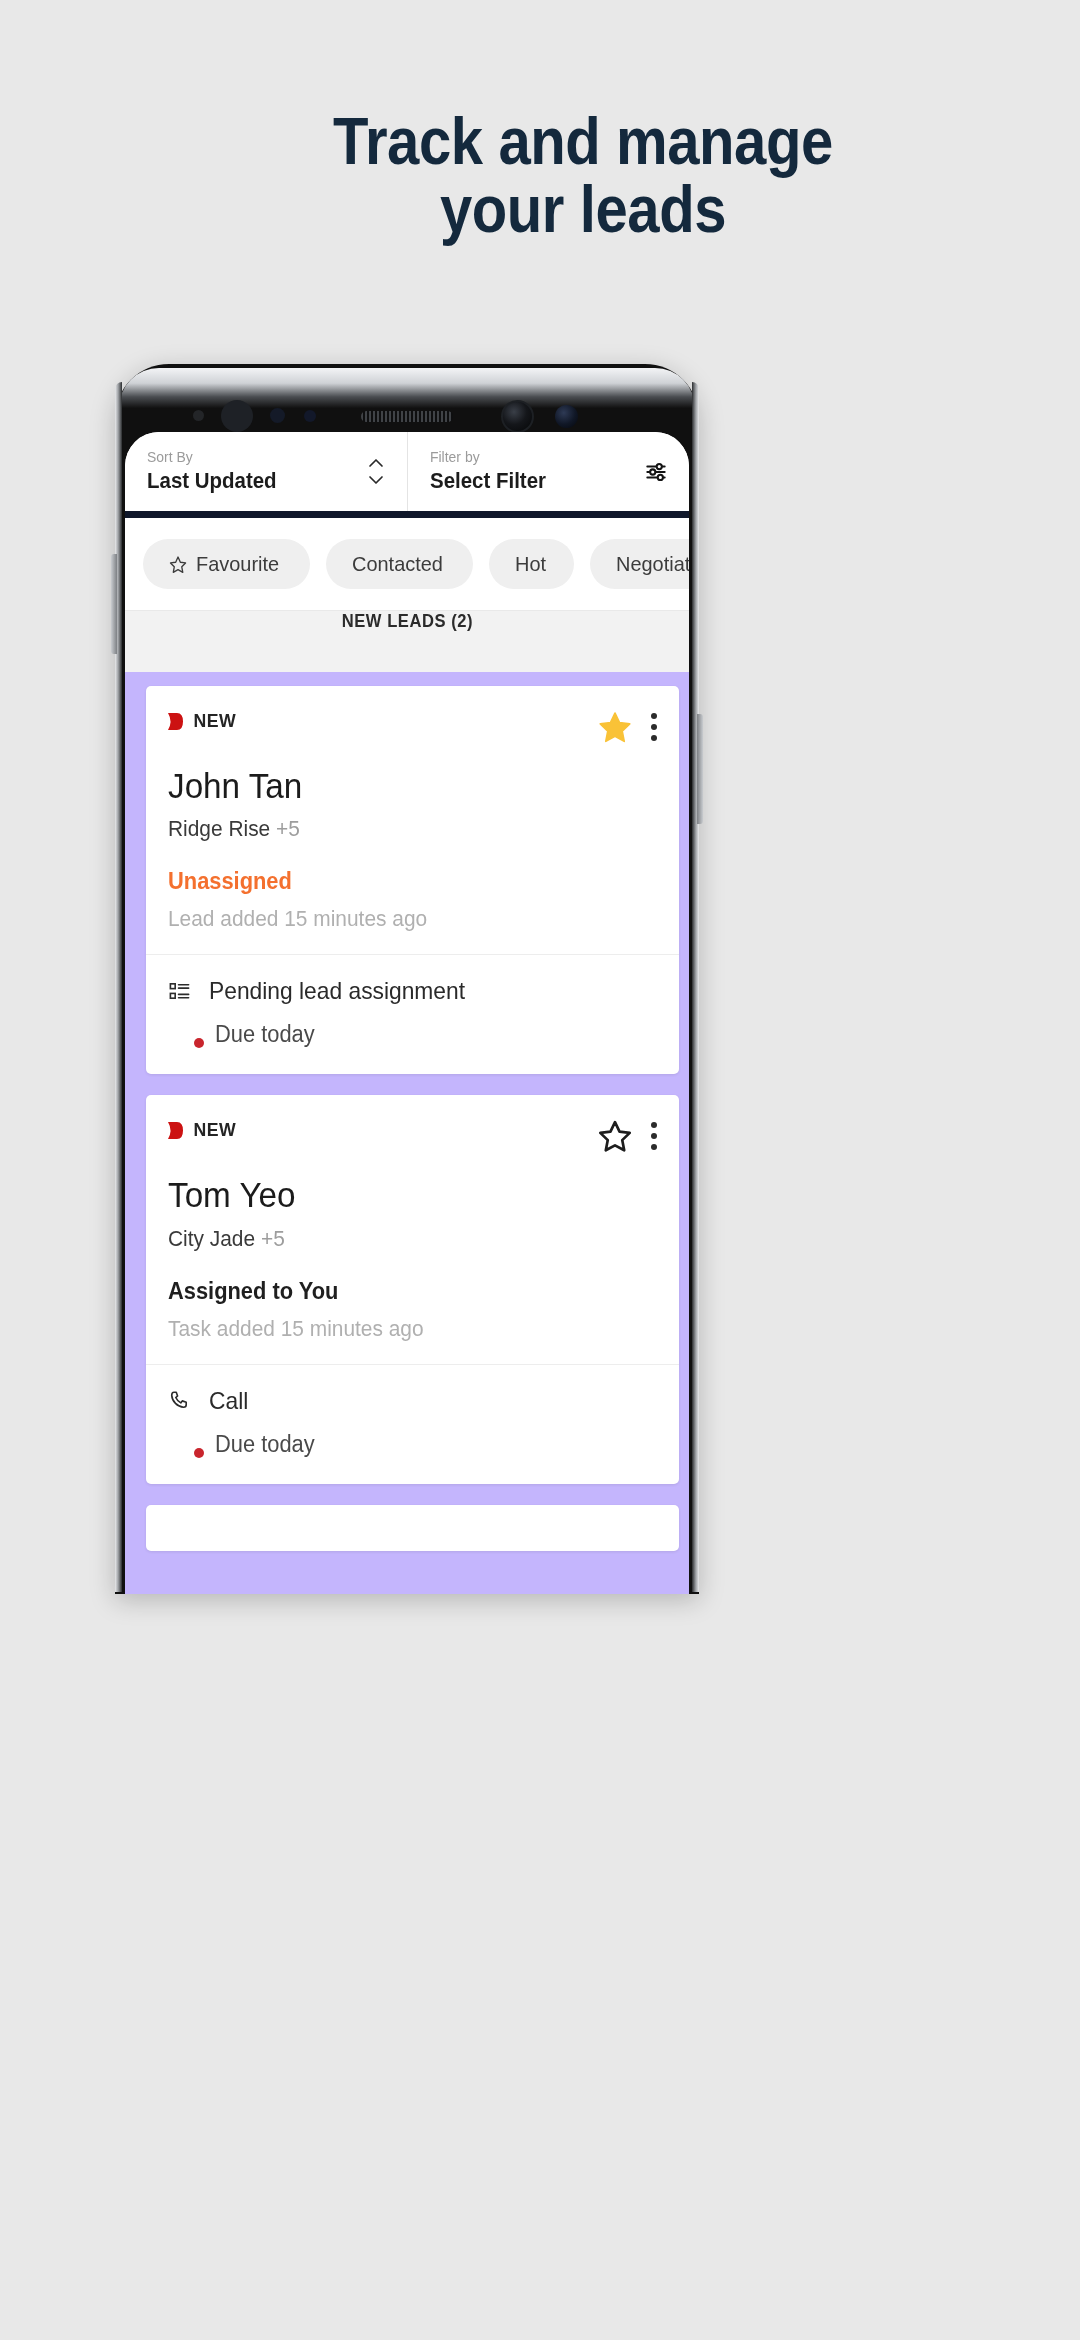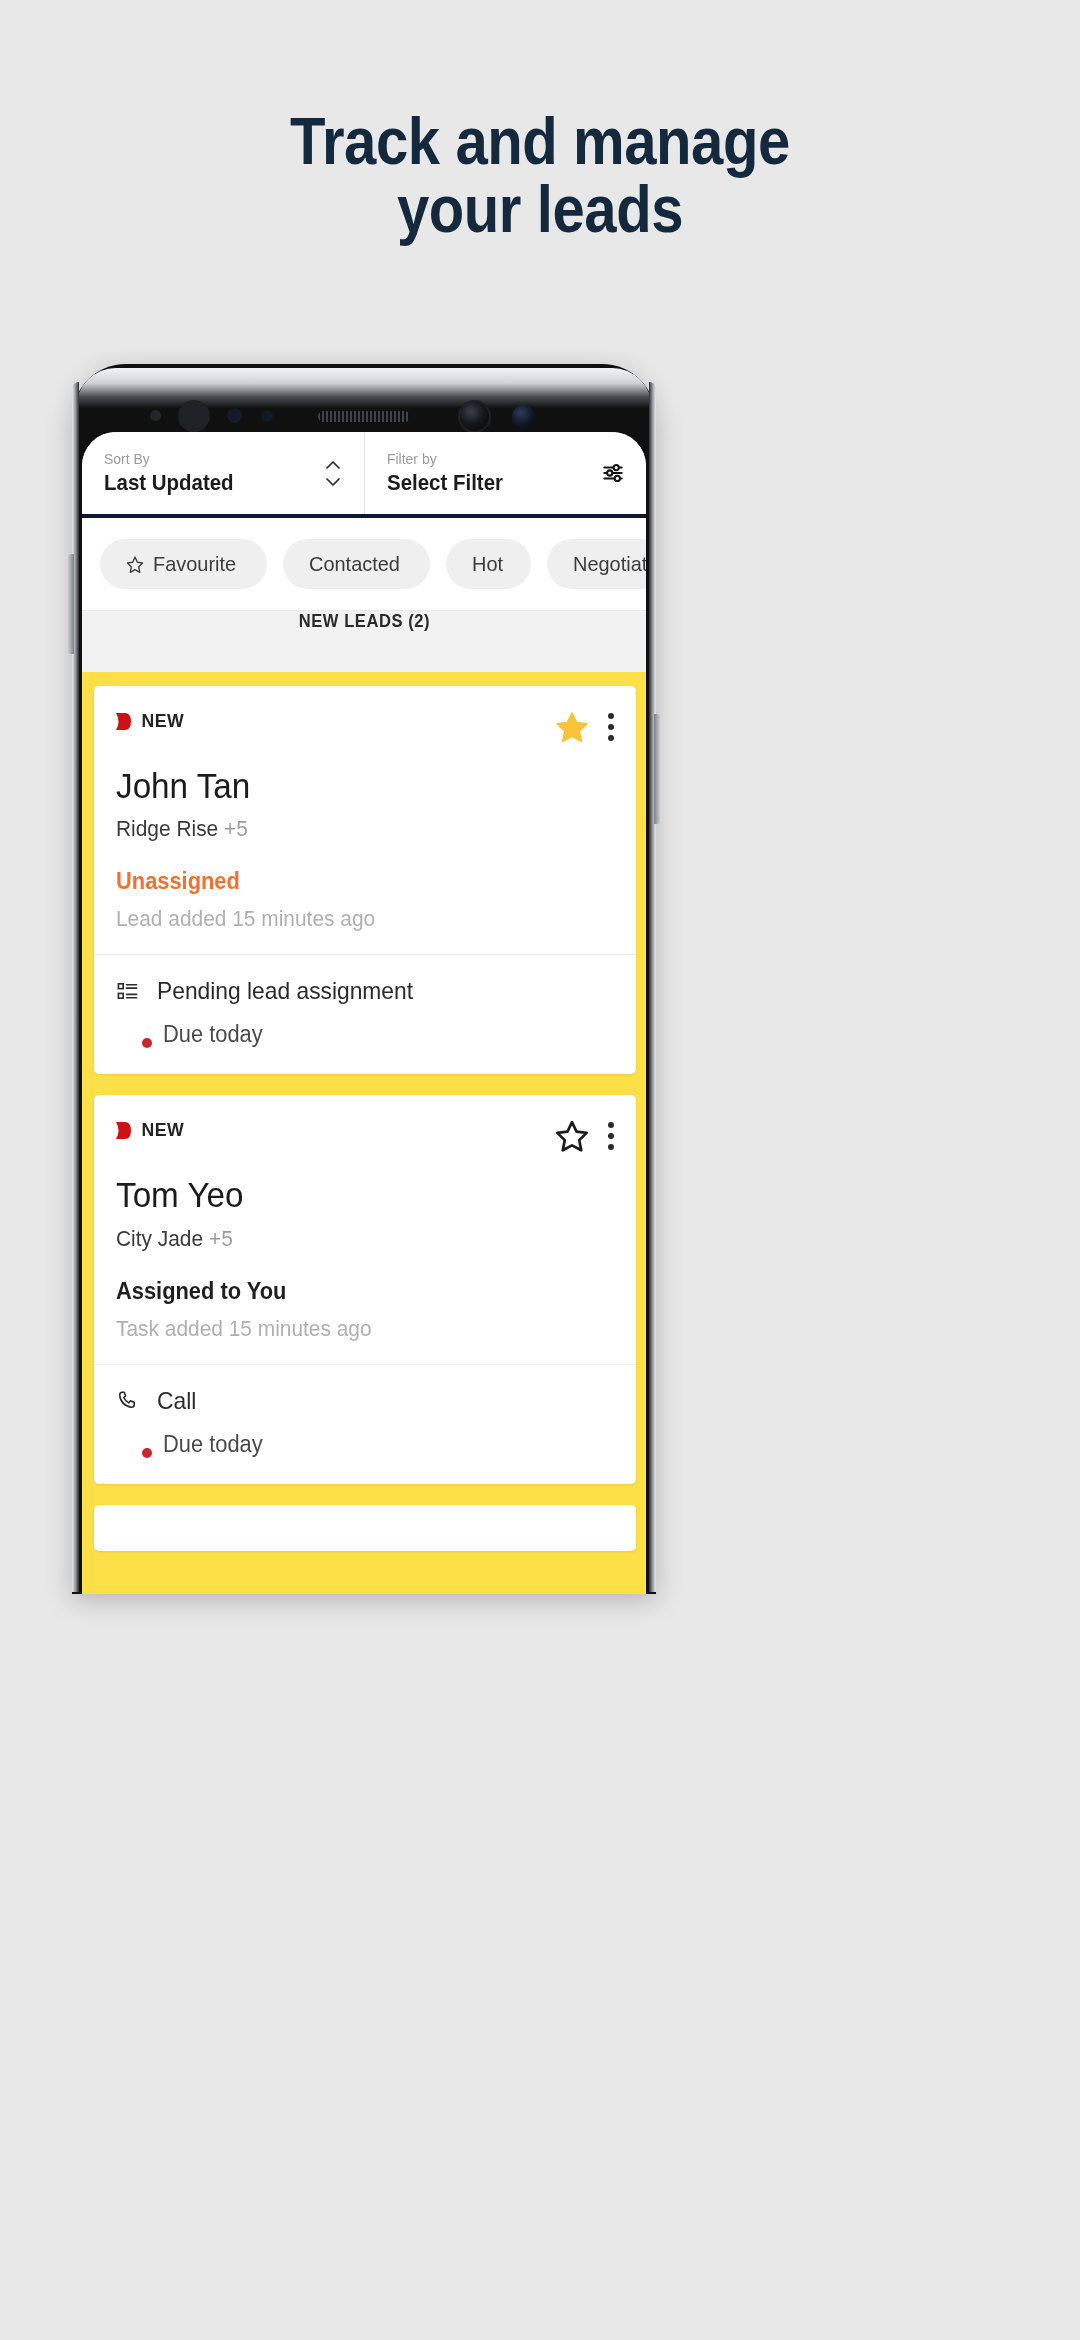--- a/index.html
+++ b/index.html
@@ -2,21 +2,21 @@
 <html><head>
 <meta charset="utf-8">
 <style>
   * { margin:0; padding:0; box-sizing:border-box; }
   html, body {
     width:1080px; height:2340px;
     background:#e8e8e8;
     font-family:"Liberation Sans", sans-serif;
     overflow:hidden;
   }
-  .page { position:relative; width:996px; height:2340px; background:#e8e8e8; }
+  .page { position:relative; width:996px; height:2340px; background:#e8e8e8;margin-left:43px; }
 
   
   .headline {
     position:absolute; top:108px; left:0; width:1080px;
     text-align:center;
     color:#14293d;
     font-size:66px;
     font-weight:bold;
     line-height:1.03;
     letter-spacing:-0.5px;
@@ -100,21 +100,21 @@
     background:#ffffff;
     border-radius:34px 34px 0 0;
     overflow:hidden;
   }
 
   
   .sortfilter {
     display:flex;
     height:86px;
     background:#ffffff;
-    border-bottom:4px solid #0f172a;
+    border-bottom:7px solid #0f172a;
   }
   .sf-cell {
     flex:1 1 50%;
     display:flex; align-items:center;
     padding:0 20px 0 22px;
     position:relative;
   }
   .sf-cell + .sf-cell { border-left:1px solid #e4e4e4; }
   .sf-text { flex:1; min-width:0; }
   .sf-label {
@@ -163,22 +163,22 @@
     display:flex; align-items:flex-start; justify-content:center;
     border-top:1px solid #e9e9e9;
   }
   .section-hd span {
     font-size:18px; font-weight:bold; color:#2b2b2b; letter-spacing:0.6px;
     transform:scaleX(0.92);
   }
 
   
   .list {
-    background:#fde047;
-    padding:14px 10px 0 12px;
+    background:#c4b5fd;
+    padding:14px 10px 0 21px;
     height:calc(100% - 86px - 92px - 62px);
   }
   .card {
     background:#ffffff;
     border-radius:5px;
     margin-bottom:21px;
     box-shadow:0 1px 3px rgba(0,0,0,0.09);
     overflow:hidden;
   }
   .card-body { padding:24px 22px 22px 22px; }

